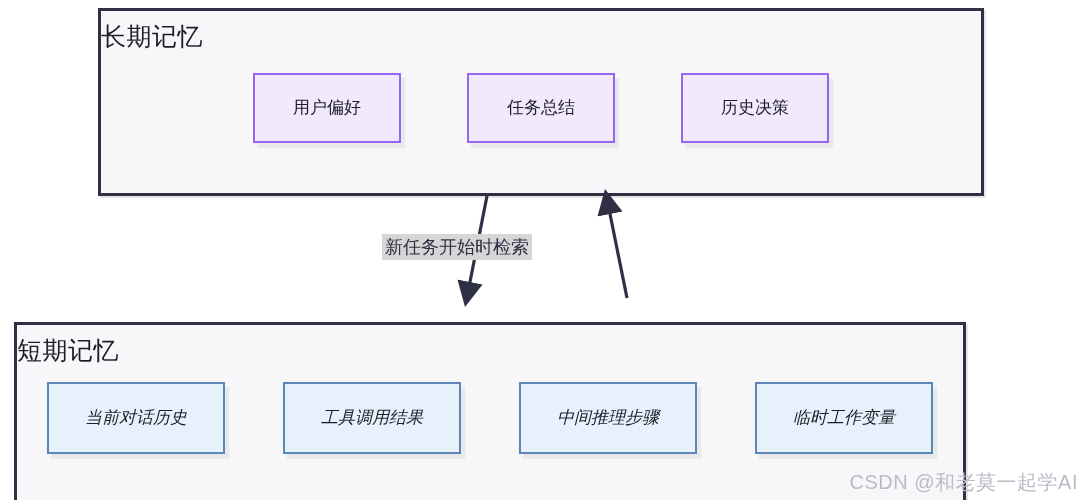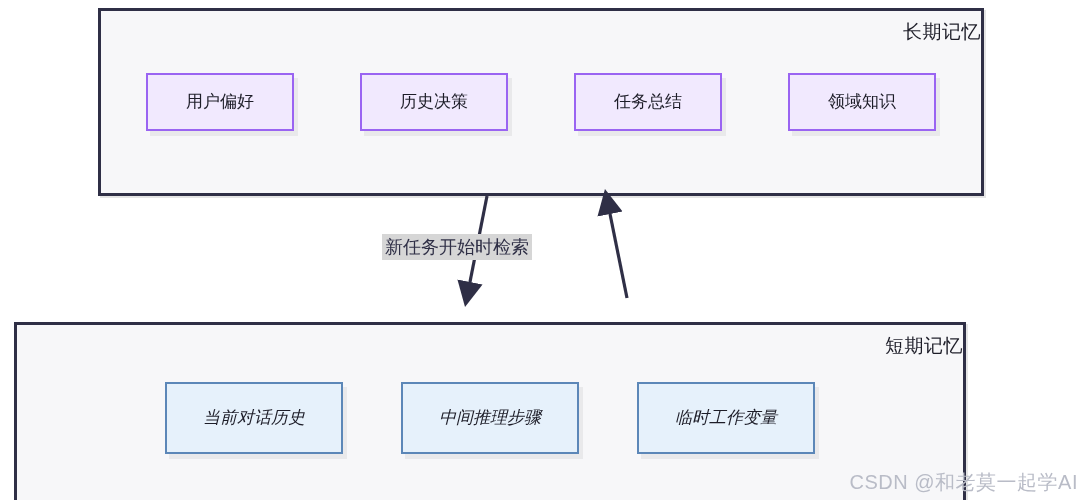--- a/index.html
+++ b/index.html
@@ -37,22 +37,22 @@
     width: 952px;
     height: 192px;
     margin-top: 22px;
   }
 
   .container-title {
     position: absolute;
     top: 10px;
     left: 0;
     width: 100%;
-    text-align: right;
-    font-size: 19px;
+    text-align: left;
+    font-size: 25px;
     color: #1d1d28;
     letter-spacing: 0.5px;
     line-height: 1.2;
   }
 
   
   .chip-row {
     position: absolute;
     left: 0;
     width: 100%;
@@ -67,21 +67,21 @@
     box-sizing: border-box;
     display: flex;
     align-items: center;
     justify-content: center;
     font-size: 17px;
     line-height: 1.2;
     box-shadow: 4px 5px 0 rgba(0,0,0,0.055);
   }
   .chip-purple {
     width: 148px;
-    height: 58px;
+    height: 70px;
     background: #f1e9fe;
     border: 2.5px solid #9a64f2;
     color: #1d1d28;
   }
   .chip-blue {
     width: 178px;
     height: 72px;
     background: #e6f1fb;
     border: 2.5px solid #5c87b8;
     color: #1d1d28;
@@ -126,36 +126,36 @@
 
 <div id="canvas">
 
   <div class="memory-container" id="long-term-container">
     <div class="container-title">长期记忆</div>
     <div class="chip-row" id="long-term-row">
       <div class="chip chip-purple">
         <span>用户偏好</span>
       </div>
       <div class="chip chip-purple">
-        <span>历史决策</span>
-      </div>
-      <div class="chip chip-purple">
         <span>任务总结</span>
       </div>
       <div class="chip chip-purple">
-        <span>领域知识</span>
+        <span>历史决策</span>
       </div>
     </div>
   </div>
 
   <div class="memory-container" id="short-term-container">
     <div class="container-title">短期记忆</div>
     <div class="chip-row" id="short-term-row">
       <div class="chip chip-blue">
         <span>当前对话历史</span>
+      </div>
+      <div class="chip chip-blue">
+        <span>工具调用结果</span>
       </div>
       <div class="chip chip-blue">
         <span>中间推理步骤</span>
       </div>
       <div class="chip chip-blue">
         <span>临时工作变量</span>
       </div>
     </div>
   </div>
 

